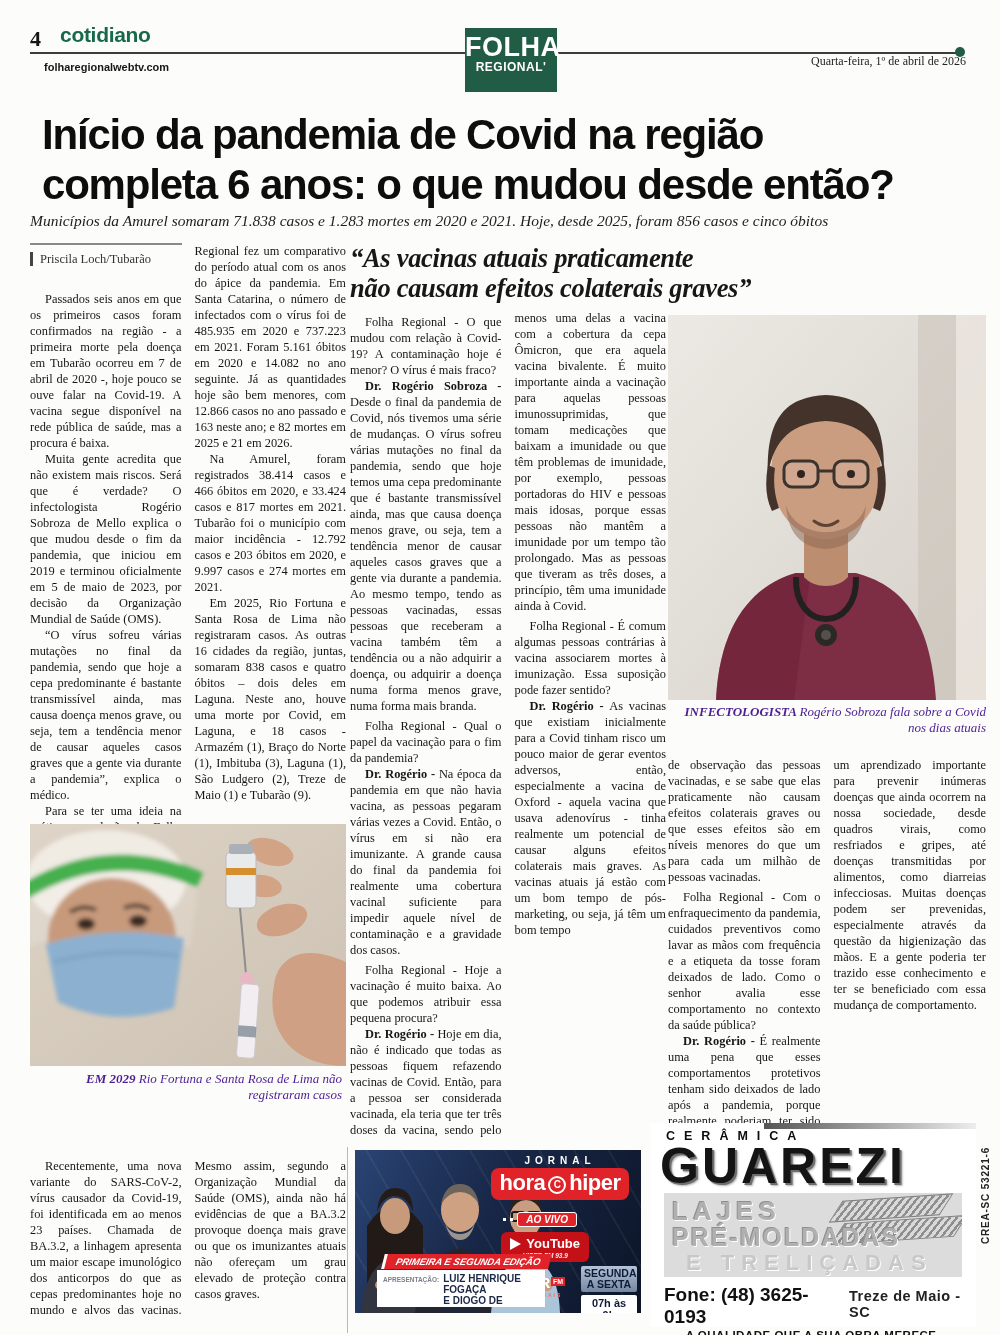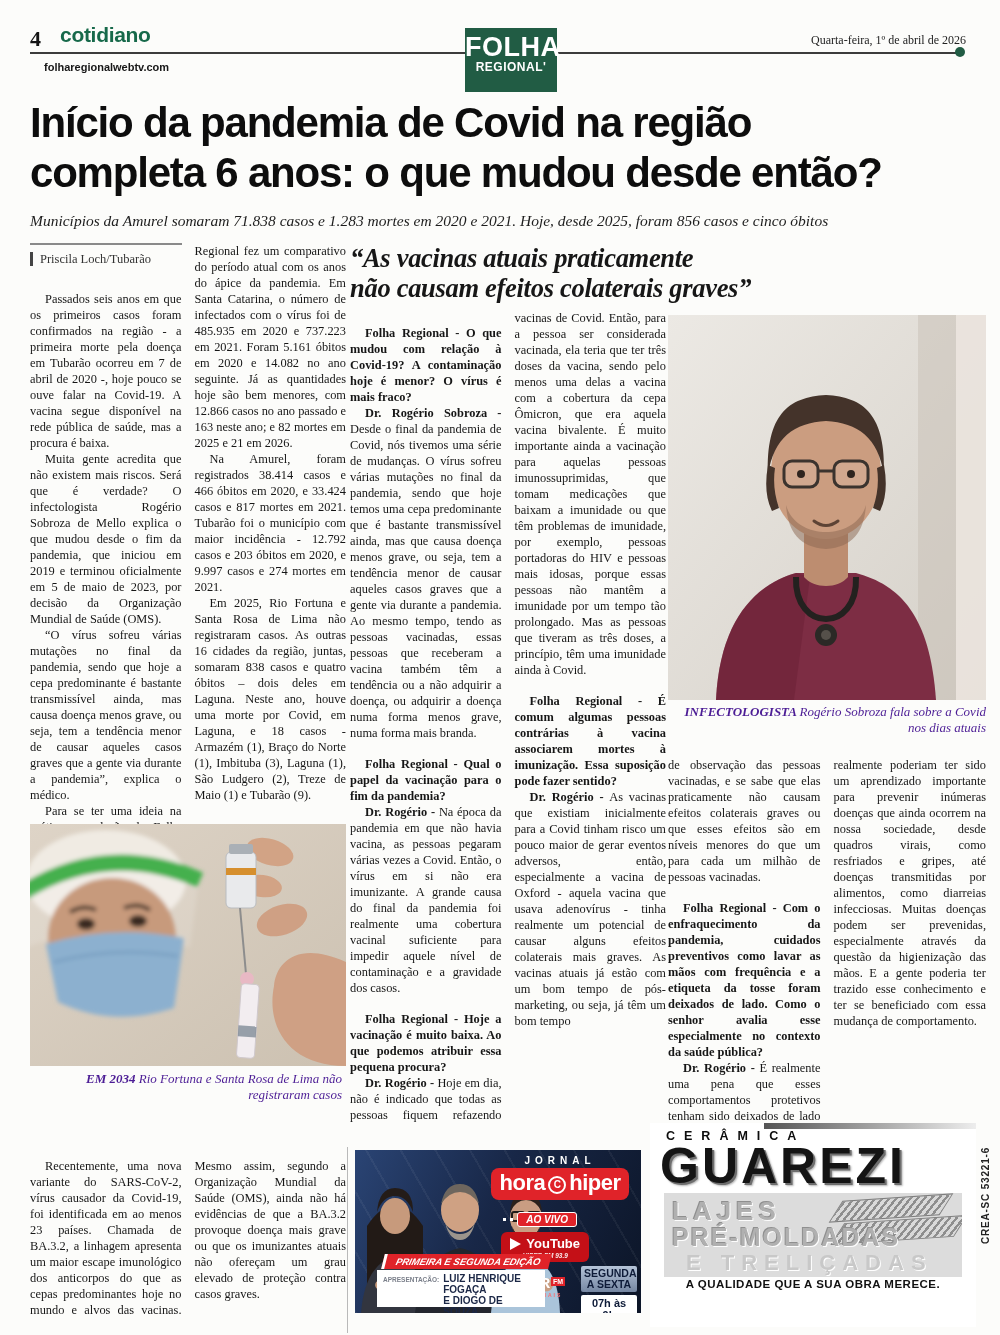--- a/index.html
+++ b/index.html
@@ -10,33 +10,33 @@
   }
   
   .pagenum { position:absolute; left:30px; top:26px; font:700 22px "Liberation Serif", serif; }
   .section { position:absolute; left:60px; top:23px; font:800 21px "Liberation Sans", sans-serif; color:#17694a; letter-spacing:-0.3px; }
   .hrule   { position:absolute; left:30px; top:52px; width:928px; height:2px; background:#3c3c3c; }
   .hdot    { position:absolute; left:955px; top:47px; width:10px; height:10px; border-radius:50%; background:#215c44; }
   .website { position:absolute; left:44px; top:61px; font:700 11px "Liberation Sans", sans-serif; color:#171717; }
   .logo    { position:absolute; left:465px; top:28px; width:92px; height:64px; background:#215c44; color:#fff; text-align:center; }
   .logo .l1 { display:block; font:900 27px/28px "Liberation Sans", sans-serif; margin-top:5px; letter-spacing:0.5px; }
   .logo .l2 { display:block; font:700 12px/13px "Liberation Sans", sans-serif; letter-spacing:0.5px; }
-  .dateline { position:absolute; right:34px; top:33px; font:400 12px "Liberation Serif", serif; color:#222; }
-  
-  h1.headline { position:absolute; left:30px; top:98px; margin:0; width:950px;
+  .dateline { position:absolute; right:34px; top:54px; font:400 12px "Liberation Serif", serif; color:#222; }
+  
+  h1.headline { position:absolute; left:30px; top:98px; margin:12px; width:950px;
     font:900 42px/50px "Liberation Sans", sans-serif; letter-spacing:-1.2px; color:#0d0d0d; }
   h1.headline .hl { display:block; white-space:nowrap; }
   .subhead { position:absolute; left:30px; top:212px; width:945px;
     font:italic 400 15.5px "Liberation Serif", serif; color:#1d1d1d; }
   
   .flow { position:absolute; column-count:2; column-gap:13px; column-fill:auto;
     text-align:justify; font-size:12.4px; line-height:16px; color:#161616; overflow:hidden; }
   .flow p { margin:0; text-indent:15px; }
   .flow p.cont { text-indent:0; }
-  .flow p.q { font-weight:700; margin-top:15px; }
+  .flow p.q { font-weight:400; margin-top:4px; }
   .flow > :first-child { margin-top:0; }
   .flow .alead { font-weight:700; }
   .flow-intro     { left:30px;  top:243px; width:316px; height:592px; }
   .flow-interview { left:350px; top:310px; width:316px; height:828px; }
   .flow-right     { left:668px; top:757px; width:318px; height:383px; }
   .flow-nova      { left:30px;  top:1158px; width:316px; height:175px; }
   .byline { border-top:2px solid #8a8a8a; padding-top:6px; margin-bottom:24px; }
   .byline-text { border-left:3px solid #444; padding-left:7px; font-size:12.5px; color:#333; }
   
   .pullquote { position:absolute; left:350px; top:243px; width:510px;
@@ -197,21 +197,21 @@
       <circle cx="158" cy="320" r="11" fill="#2b2926"></circle>
       <circle cx="158" cy="320" r="5" fill="#55504a"></circle>
     </svg>
   </figure>
   <figcaption class="cap cap-doctor">
     <strong>INFECTOLOGISTA </strong><span>Rogério Sobroza fala sobre a Covid nos dias atuais</span>
   </figcaption>
 
   <div class="flow flow-right">
     <p class="cont">de observação das pessoas vacinadas, e se sabe que elas praticamente não causam efeitos colaterais graves ou que esses efeitos são em níveis menores do que um para cada um milhão de pessoas vacinadas.</p>
-    <p class="q">Folha Regional - Com o enfraquecimento da pandemia, cuidados preventivos como lavar as mãos com frequência e a etiqueta da tosse foram deixados de lado. Como o senhor avalia esse especialmente no contexto da saúde pública?</p>
+    <p class="q">Folha Regional - Com o enfraquecimento da pandemia, cuidados preventivos como lavar as mãos com frequência e a etiqueta da tosse foram deixados de lado. Como o senhor avalia esse comportamento no contexto da saúde pública?</p>
     <p class="a"><strong class="alead">Dr. Rogério - </strong><span>É realmente uma pena que esses comportamentos protetivos tenham sido deixados de lado após a pandemia, porque realmente poderiam ter sido um aprendizado importante para prevenir inúmeras doenças que ainda ocorrem na nossa sociedade, desde quadros virais, como resfriados e gripes, até doenças transmitidas por alimentos, como diarreias infecciosas. Muitas doenças podem ser prevenidas, especialmente através da questão da higienização das mãos. E a gente poderia ter trazido esse conhecimento e ter se beneficiado com essa mudança de comportamento.</span></p>
   </div>
 
   <figure class="fig-vaccine">
     <svg viewBox="0 0 316 242" width="316" height="242">
       <defs>
         <linearGradient id="vwall" x1="0" y1="0" x2="1" y2="1">
           <stop offset="0" stop-color="#ded4c7"></stop>
             <stop offset="1" stop-color="#ccc1b1"></stop>
         </linearGradient>
@@ -241,21 +241,21 @@
       <rect x="199" y="20" width="24" height="10" rx="2" fill="#aab0b6"></rect>
       <line x1="210" y1="84" x2="216" y2="150" stroke="#8d8d8d" stroke-width="2"></line>
       <circle cx="217" cy="155" r="7" fill="#e8b9c4"></circle>
       <g transform="rotate(4 218 195)">
         <rect x="209" y="160" width="18" height="74" rx="4" fill="#f2edf0" stroke="#cfc8cc"></rect>
         <rect x="209" y="202" width="18" height="11" fill="#5a6b7a" opacity="0.6"></rect>
       </g>
     </svg>
   </figure>
   <figcaption class="cap cap-vaccine">
-    <strong>EM 2034 </strong><span>Rio Fortuna e Santa Rosa de Lima não registraram casos</span>
+    <strong>EM 2029 </strong><span>Rio Fortuna e Santa Rosa de Lima não registraram casos</span>
   </figcaption>
 
   <div class="flow flow-nova">
     <p>Recentemente, uma nova variante do SARS-CoV-2, vírus causador da Covid-19, foi identificada em ao menos 23 países. Chamada de BA.3.2, a linhagem apresenta um maior escape imunológico dos anticorpos do que as cepas predominantes hoje no mundo e alvos das vacinas. Mesmo assim, segundo a Organização Mundial da Saúde (OMS), ainda não há evidências de que a BA.3.2 provoque doença mais grave ou que os imunizantes atuais não ofereçam um grau elevado de proteção contra casos graves.</p>
   </div>
 
   <div class="divider-v"></div>
 
   <div class="hiper">
     <svg class="hiper-people" viewBox="0 0 205 157" width="205" height="157">
@@ -319,18 +319,22 @@
     <div class="g-bar"></div>
     <div class="g-kicker">CERÂMICA</div>
     <div class="g-brand">GUAREZI</div>
     <div class="g-panel">
       <div class="slab slab1"></div>
       <div class="slab slab2"></div>
       <div class="g-p1">LAJES</div>
       <div class="g-p2">PRÉ-MOLDADAS</div>
       <div class="g-p3">E TRELIÇADAS</div>
     </div>
+    <div class="g-phone-row">
+      <span class="g-phone">Fone: (48) 3625-0193</span>
+      <span class="g-city">Treze de Maio - SC</span>
+    </div>
     <div class="g-tag">A QUALIDADE QUE A SUA OBRA MERECE.</div>
 
     <div class="g-crea">CREA-SC 53221-6</div>
   </div>
 
 </div>
 
 </body></html>

